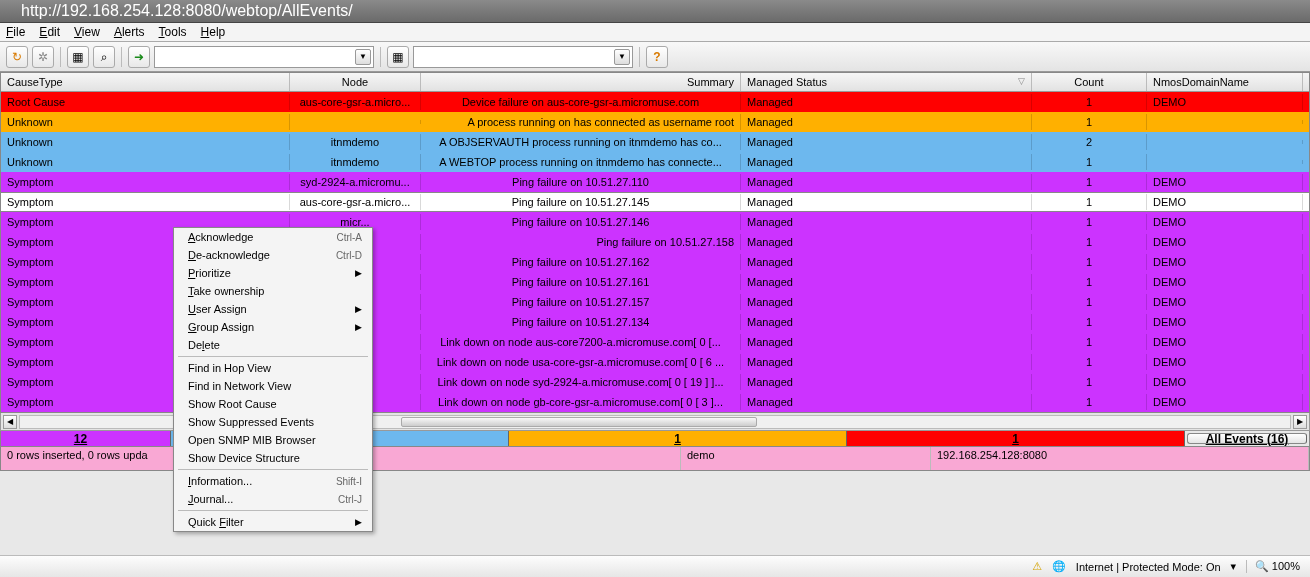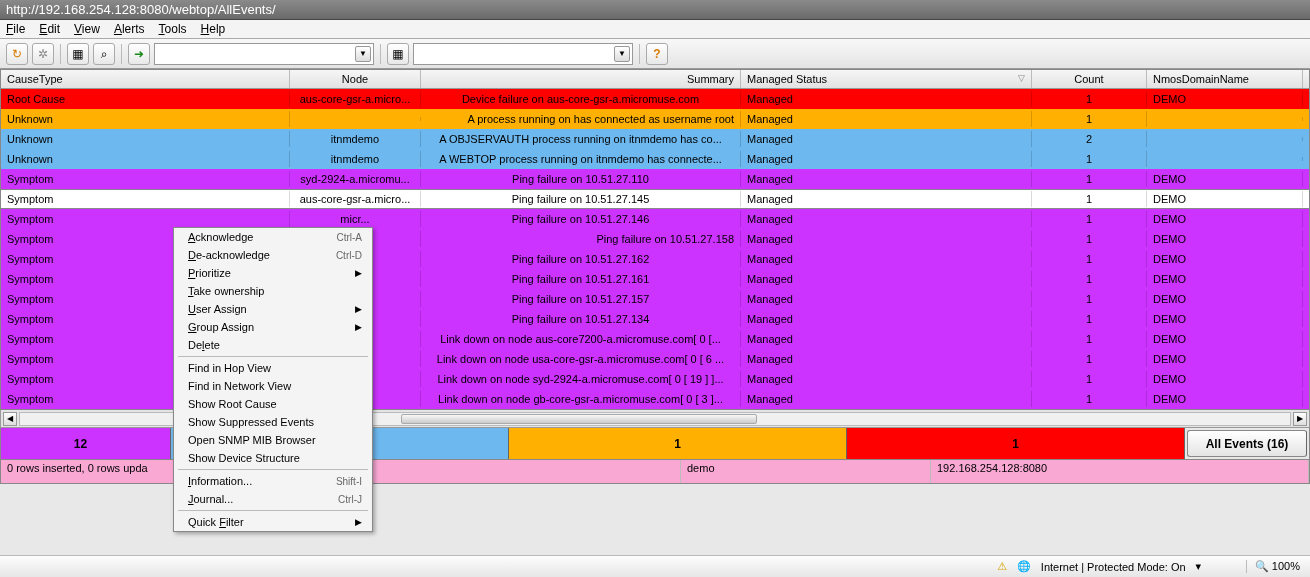--- a/index.html
+++ b/index.html
@@ -1,18 +1,18 @@
 <!DOCTYPE html>
 <html><head>
 <meta charset="utf-8">
 <style>
 * { box-sizing: border-box; margin: 0; padding: 0; font-family: Tahoma, Arial, sans-serif; }
 body { background: #e8e8e8; font-size: 11px; width: 1310px; height: 577px; overflow: hidden; position: relative; }
 
-.titlebar { background: linear-gradient(#8a8a8a, #6a6a6a); color: #fff; padding: 2px 6px; font-size: 13px; border-bottom: 1px solid #444; }
+.titlebar { background: linear-gradient(#8a8a8a, #6a6a6a); color: #fff; padding: 2px 21px; font-size: 16px; border-bottom: 1px solid #444; }
 
 .menubar { background: #f4f4f4; border-bottom: 1px solid #aaa; padding: 2px 6px; display: flex; gap: 14px; font-size: 12px; }
 .menubar span { cursor: pointer; }
 .menubar span u { text-decoration: underline; }
 
 .toolbar { background: linear-gradient(#f8f8f8,#e4e4e4); border-bottom: 1px solid #999; padding: 3px 6px; display: flex; align-items: center; gap: 4px; height: 30px; }
 .tbtn { width: 22px; height: 22px; border:1px solid #aaa; border-radius:3px; background:linear-gradient(#fff,#e8e8e8); display:flex; align-items:center; justify-content:center; font-size:12px; cursor:pointer; }
 .tsep { width:1px; height:20px; background:#bbb; margin:0 2px; }
 .tcombo { height:22px; border:1px solid #999; background:#fff; display:flex; align-items:center; min-width:220px; justify-content:flex-end; padding:0 2px; }
 .tcombo .arrow { width:16px; height:16px; border:1px solid #999; border-radius:2px; background:linear-gradient(#fff,#ddd); display:flex; align-items:center; justify-content:center; font-size:8px; }
@@ -29,33 +29,33 @@
 .orange { background:#ffb000; color:#000; }
 .blue { background:#6db8ee; color:#000; }
 .purple { background:#cc33ff; color:#000; }
 .white { background:#fff; color:#000; border-top:1px solid #888; border-bottom:1px solid #888; }
 
 .hscroll { background:#e4e4e4; border:1px solid #999; border-top:none; height:18px; display:flex; align-items:center; padding:0 2px; gap:2px; }
 .hscroll .arrowbtn { width:14px; height:14px; border:1px solid #999; background:linear-gradient(#fff,#ddd); display:flex; align-items:center; justify-content:center; font-size:8px; }
 .hscroll .track { flex:1; height:14px; border:1px solid #bbb; background:#f0f0f0; position:relative; }
 .hscroll .thumb { position:absolute; left:30%; width:28%; top:1px; bottom:1px; background:linear-gradient(#f8f8f8,#ccc); border:1px solid #aaa; border-radius:2px; }
 
-.summarybar { display:flex; height:32px; border:1px solid #888; border-top:none; }
+.summarybar { display:flex; height:16px; border:1px solid #888; border-top:none;text-decoration:underline; }
 .summarybar .seg { display:flex; align-items:center; justify-content:center; font-weight:bold; font-size:12px; border-right:1px solid #666; }
 .seg-purple{background:#cc33ff; width:170px; justify-content:flex-end; padding-right:10px;}
 .seg-blue{background:#6db8ee; flex:1;}
 .seg-orange{background:#ffb000; flex:1;}
 .seg-red{background:#ff0000; flex:1;}
 .seg-btn{background:linear-gradient(#fff,#e4e4e4); width:120px; border:1px solid #888; border-radius:3px; margin:2px; font-size:11px; font-weight:normal; cursor:pointer;}
 
 .statusline { display:flex; border:1px solid #888; border-top:none; background:#f9a8d4; height:24px; font-size:11px; }
 .statusline .scell { border-right:1px solid #bbb; padding:2px 6px; }
 
 .browserstatus { position:absolute; bottom:0; left:0; right:0; height:22px; background:linear-gradient(#fdfdfd,#e6e6e6); border-top:1px solid #bbb; display:flex; align-items:center; justify-content:flex-end; padding:0 10px; gap:10px; font-size:11px; }
-.zoom { border-left:1px solid #bbb; padding-left:8px;margin-left:35px; }
+.zoom { border-left:1px solid #bbb; padding-left:8px; }
 
 .ctxmenu { position:absolute; left:173px; top:227px; width:200px; background:#f4f4f4; border:1px solid #888; box-shadow:2px 2px 4px rgba(0,0,0,.3); font-size:11px; z-index:100; }
 .ctxmenu .mitem { display:flex; justify-content:space-between; align-items:center; padding:3px 10px 3px 14px; cursor:pointer; }
 .ctxmenu .msep { height:1px; background:#bbb; margin:2px 4px; }
 .ctxmenu .shortcut { color:#666; font-size:10px; }
 .ctxmenu .sub { font-size:9px; }
 .ctxmenu u { text-decoration: underline; }
 
 .icon-globe{color:#2a6fb5;}
 .icon-shield{color:#d4a300;}

